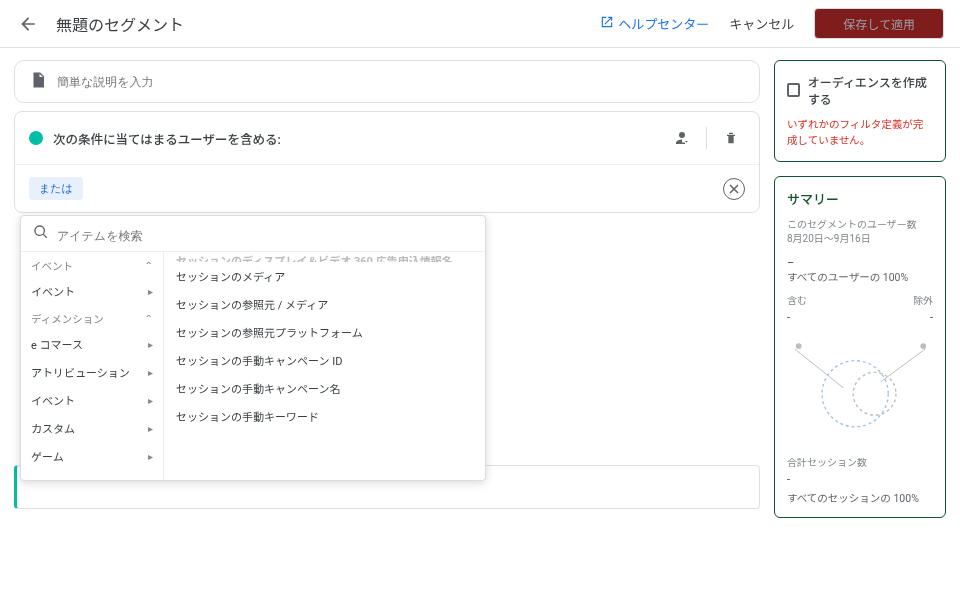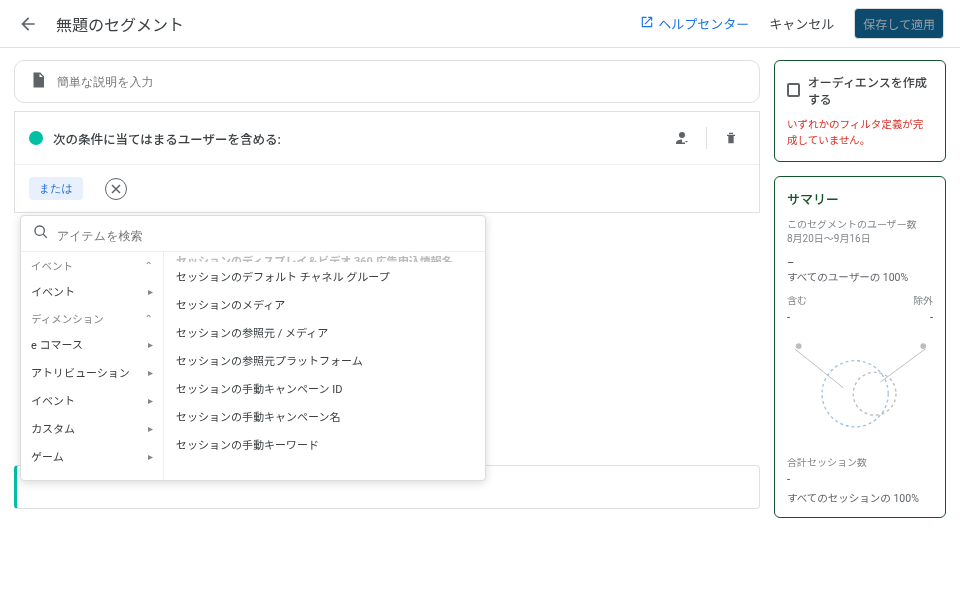--- a/index.html
+++ b/index.html
@@ -5,42 +5,42 @@
 * { box-sizing: border-box; margin: 0; padding: 0; }
 body { font-family: Roboto, "Noto Sans JP", Arial, sans-serif; font-size: 13px; color: #3c4043; background: #fff; width: 960px; height: 590px; overflow: hidden; }
 
 
 .header { height: 48px; display: flex; align-items: center; padding: 0 16px; border-bottom: 1px solid #e0e0e0; }
 .header .back-icon { width: 24px; height: 24px; display: flex; align-items: center; justify-content: center; margin-right: 16px; cursor: pointer; color: #5f6368; }
 .header .title { font-size: 16px; color: #3c4043; flex: 1; }
 .header .help-link { color: #1a73e8; font-size: 13px; margin-right: 20px; display: flex; align-items: center; cursor: pointer; }
 .header .help-link .ext-icon { margin-right: 4px; }
 .header .cancel { font-size: 13px; color: #3c4043; margin-right: 20px; cursor: pointer; }
-.header .save { font-size: 12px; color: #9aa0a6; background: #0c4a6e; border: 1px solid #dadce0; border-radius: 4px; padding: 6px 8px; cursor: default; }
+.header .save { font-size: 12px; color: #9aa0a6; background: #7f1d1d; border: 1px solid #dadce0; border-radius: 4px; padding: 6px 28px; cursor: default; }
 
 
 .body { display: flex; padding: 12px 14px 0 14px; gap: 14px; background: #fff; height: calc(590px - 48px); }
 .main { flex: 1; display: flex; flex-direction: column; gap: 8px; position: relative; }
 .side { width: 172px; display: flex; flex-direction: column; gap: 14px; }
 
 
 .desc-card { display: flex; align-items: center; padding: 10px 14px; border: 1px solid #e0e0e0; border-radius: 10px; background: #fff; }
 .desc-card .doc-icon { color: #5f6368; margin-right: 10px; }
 .desc-card input { border: none; outline: none; flex: 1; font-size: 12px; color: #5f6368; background: transparent; }
 
 
-.cond-card { border: 1px solid #e0e0e0; border-radius: 0; background: #fff; position: relative; }
+.cond-card { border: 1px solid #e0e0e0; border-radius: 8px; background: #fff; position: relative; }
 .cond-card .cond-head { display: flex; align-items: center; padding: 12px 14px; border-bottom: 1px solid #f0f0f0; }
 .cond-dot { width: 14px; height: 14px; border-radius: 50%; background: #00bfa5; margin-right: 10px; }
 .cond-title { font-size: 12.5px; font-weight: 500; color: #3c4043; flex: 1; }
 .cond-actions { display: flex; align-items: center; gap: 10px; color: #5f6368; }
 .cond-actions .iconbtn { width: 28px; height: 28px; display: flex; align-items: center; justify-content: center; cursor: pointer; }
 .vsep { width: 1px; height: 22px; background: #e0e0e0; }
 
-.cond-row { padding: 12px 14px; display: flex; align-items: center; justify-content: flex-start; gap: 22px; }
+.cond-row { padding: 12px 14px; display: flex; align-items: center; justify-content: space-between; gap: 22px; }
 .or-btn { background: #e8f0fe; color: #1967d2; font-size: 11px; padding: 4px 10px; border-radius: 4px; border: none; cursor: pointer; }
 .clear-btn { width: 22px; height: 22px; border: 1.5px solid #5f6368; border-radius: 50%; display: flex; align-items: center; justify-content: center; color: #5f6368; cursor: pointer; font-size: 12px; }
 
 
 .and-card { border: 1px solid #e0e0e0; border-left: 3px solid #00bfa5; border-radius: 4px; height: 44px; margin-top: 2px; }
 
 
 .popup { position: absolute; top: 0; left: 6px; width: 466px; background: #fff; border: 1px solid #dadce0; border-radius: 4px; box-shadow: 0 2px 10px rgba(0,0,0,.15); z-index: 20; }
 .popup .search-row { display: flex; align-items: flex-end; padding: 8px 12px; border-bottom: 1px solid #eee; }
 .popup .search-row .search-icon { color: #5f6368; margin-right: 8px; }
@@ -187,21 +187,20 @@
                   <span>ゲーム</span>
                   <span class="chev">▸</span>
                 </div>
                 <div class="cat-item">
                   <span>セッション</span>
                   <span class="chev">▸</span>
                 </div>
               </div>
             <div class="popup-items" id="item-list">
                 <div class="pitem cut" style="height: 10px; padding-top: 0px; padding-bottom: 0px; color: rgb(187, 187, 187);">セッションのディスプレイ＆ビデオ 360 広告申込情報名</div>
-                <div class="pitem">セッションのデフォルト チャネル グループ</div>
                 <div class="pitem">セッションのメディア</div>
                 <div class="pitem">セッションの参照元 / メディア</div>
                 <div class="pitem">セッションの参照元プラットフォーム</div>
                 <div class="pitem">セッションの手動キャンペーン ID</div>
                 <div class="pitem">セッションの手動キャンペーン名</div>
                 <div class="pitem">セッションの手動キーワード</div>
               </div>
           </div>
         </div>
       </div>

